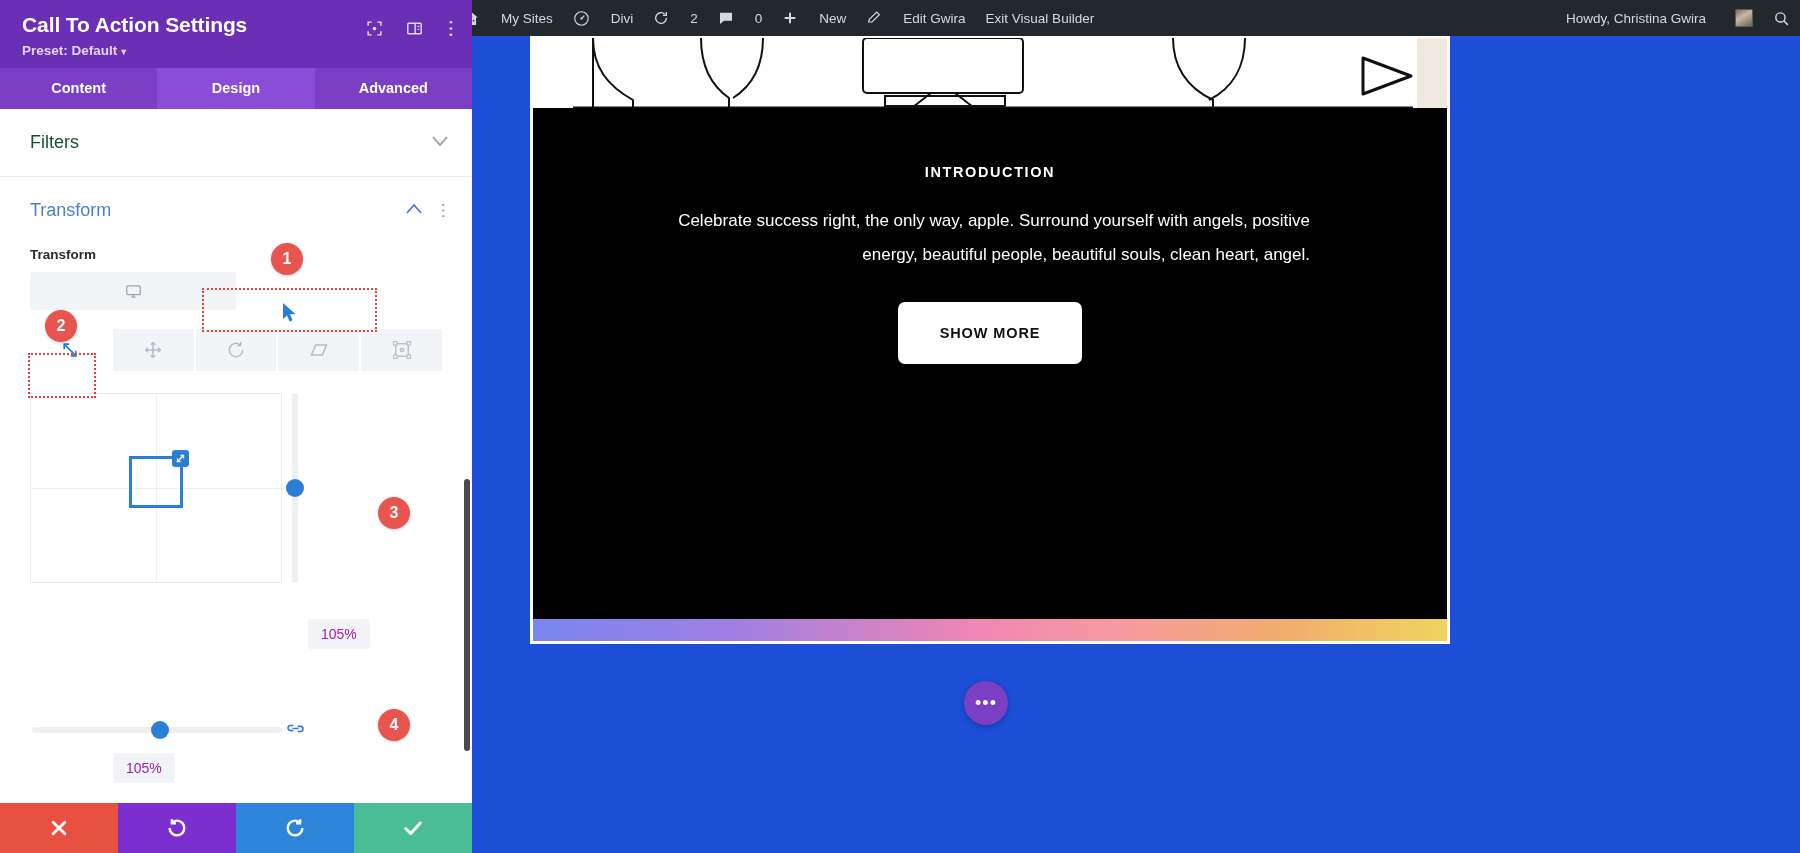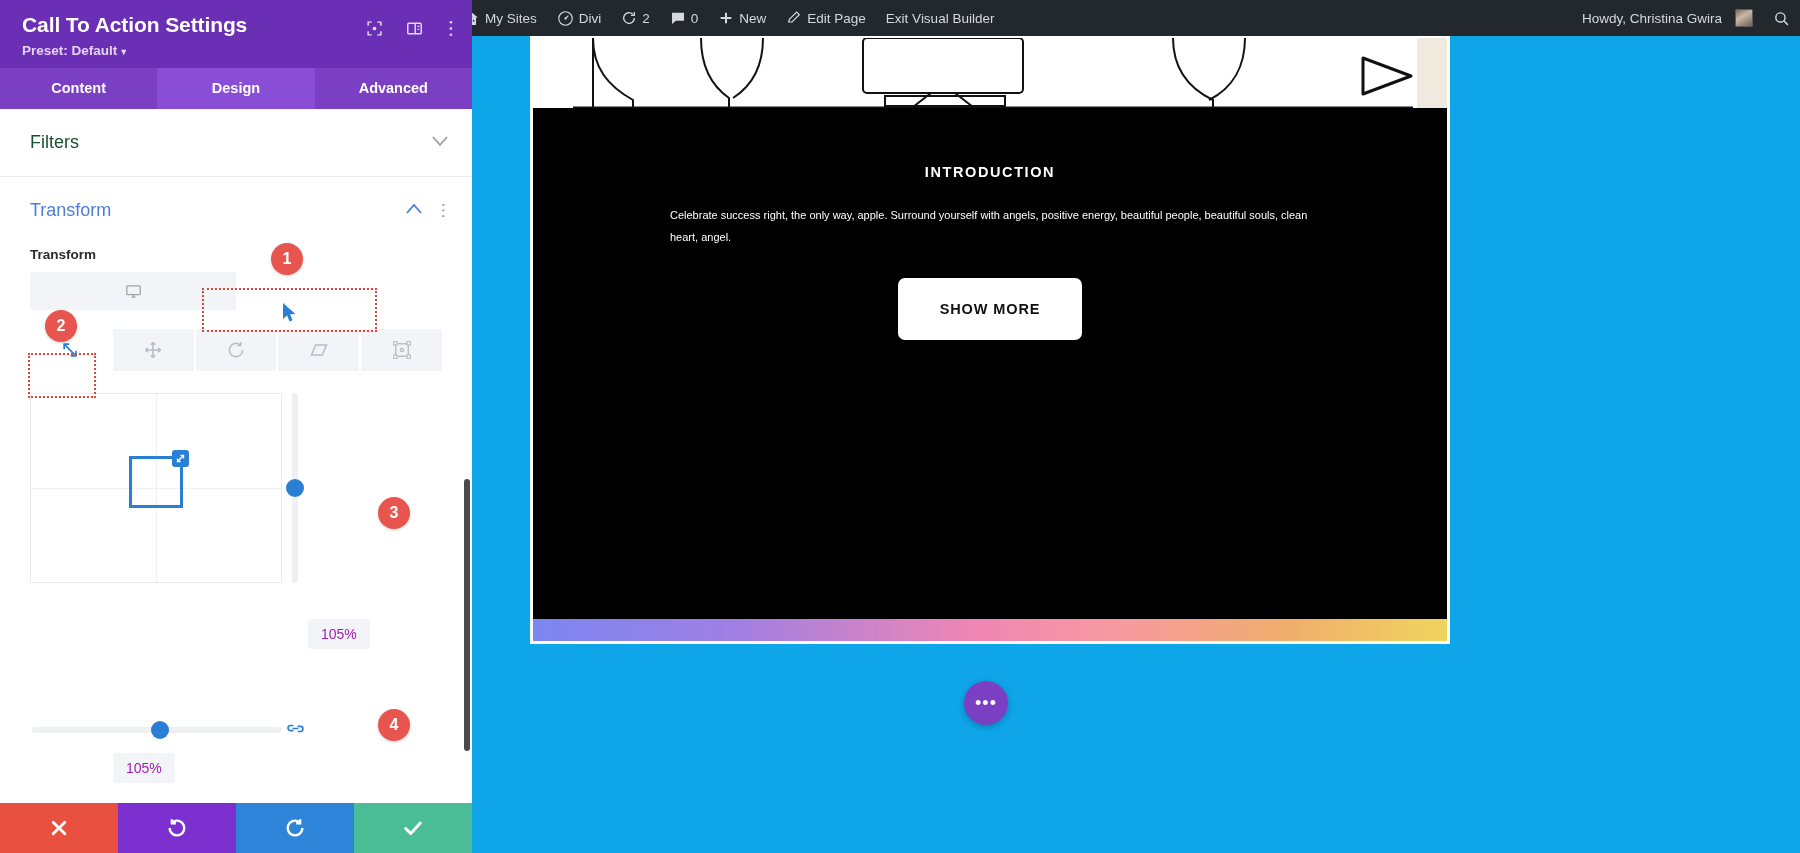--- a/index.html
+++ b/index.html
@@ -167,37 +167,37 @@
   }
 
   
   #wp-adminbar {
     position: absolute; left: 412px; top: 0; right: 0; height: 36px;
     background: #23282d; color: #b9c0c7;
     display: flex; align-items: center; font-size: 13.5px;
     z-index: 20;
   }
   .ab-item {
-    display: flex; align-items: center; gap: 5px;
+    display: flex; align-items: center; gap: 21px;
     padding: 0 10px; height: 36px; cursor: pointer; color: #d5d9dd;
     white-space: nowrap;
   }
   .ab-item:first-child { padding-left: 12px; }
   .ab-right { margin-left: auto; display: flex; align-items: center; }
   .ab-avatar {
     width: 18px; height: 18px; border-radius: 1px; margin-left: 8px;
     background: linear-gradient(150deg,#7b6a5a 0%, #c9b8a6 40%, #6d6253 100%);
     border: 1px solid #5c5c5c;
   }
   .ab-ico { line-height: 0; display:inline-flex; }
 
   
   #canvas {
     position: absolute; left: 412px; top: 36px; right: 0; bottom: 0;
-    background: #0ea5e9; overflow: hidden;
+    background: #1d4ed8; overflow: hidden;
   }
   .module-frame {
     position: absolute; left: 118px; top: -1px;
     width: 920px; height: 609px;
     background: #fff; border: 3px solid #fff;
   }
   .cta-illustration {
     position: absolute; left: 0; top: 0; width: 100%; height: 70px;
     background: #fff; overflow: hidden;
   }
@@ -209,22 +209,22 @@
   .cta-eyebrow {
     color: #fff; font-size: 14.5px; font-weight: bold;
     letter-spacing: 1.6px; margin-top: 56px;
   }
   .cta-heading {
     color: #fff; font-weight: bold; font-size: 67px; line-height: 1.06;
     text-align: center; margin-top: 14px; max-width: 720px;
     letter-spacing: -1px;
   }
   .cta-text {
-    color: #fff; font-size: 11px; line-height: 2.0;
-    text-align: left; margin-top: 24px; max-width: 640px;
+    color: #fff; font-size: 17px; line-height: 2.0;
+    text-align: right; margin-top: 24px; max-width: 640px;
   }
   .cta-button {
     margin-top: 30px; background: #fff; color: #111;
     font-size: 14.5px; font-weight: bold; letter-spacing: 0.9px;
     padding: 23px 42px; border-radius: 7px; border: none; cursor: pointer;
   }
   .cta-gradient {
     position: absolute; left: 0; right: 0; bottom: 0; height: 22px;
     background: linear-gradient(90deg,#7b86f0 0%, #a07fe3 22%, #ef86b4 48%, #f79aa0 64%, #f0ad6d 82%, #f0d45e 100%);
   }
@@ -297,21 +297,21 @@
           </svg>
       </span>
       <span>New</span>
     </div>
     <div class="ab-item">
       <span class="ab-ico">
         <svg width="16" height="16" viewBox="0 0 24 24">
             <path d="M4 18l1-4L16 3l4 4L9 18l-5 0z" fill="none" stroke="#d5d9dd" stroke-width="1.8"></path>
           </svg>
       </span>
-      <span>Edit Page</span>
+      <span>Edit Gwira</span>
     </div>
     <div class="ab-item">
       <span>Exit Visual Builder</span>
     </div>
 
     <div class="ab-right">
       <div class="ab-item">
         <span>Howdy, Christina Gwira</span>
         <span class="ab-avatar"></span>
       </div>

